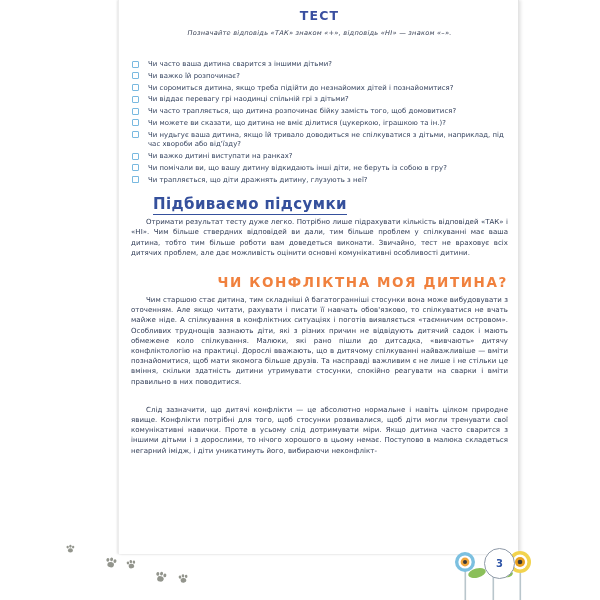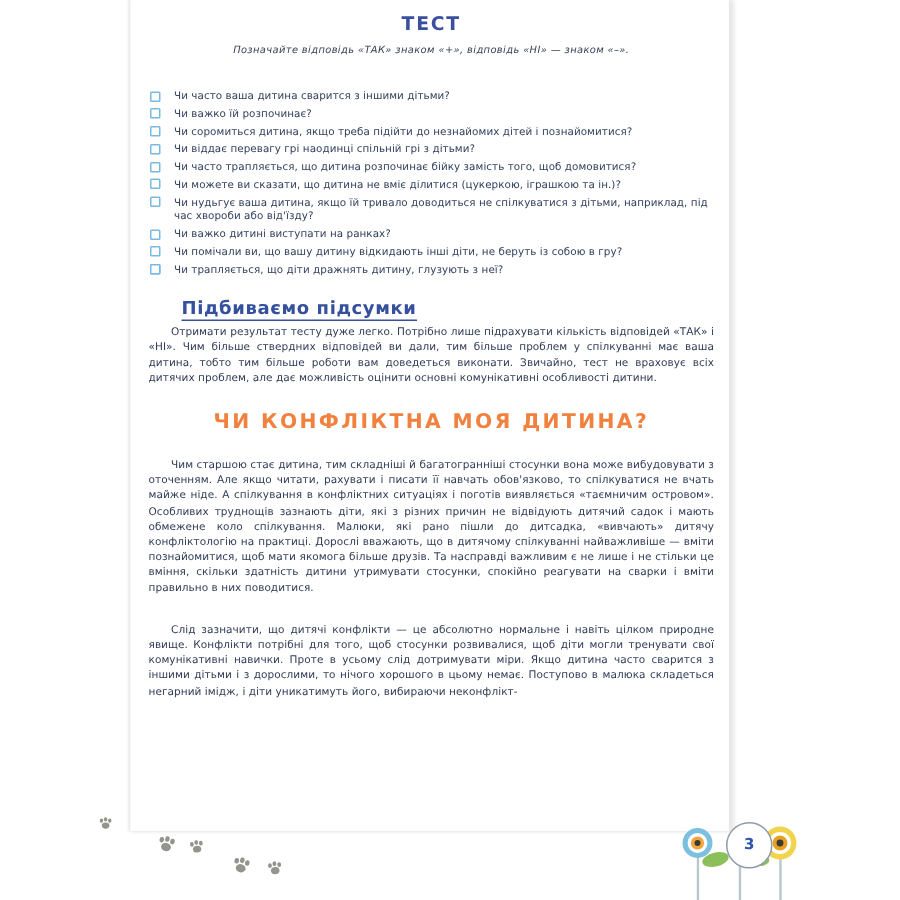--- a/index.html
+++ b/index.html
@@ -32,21 +32,21 @@
   #outer-right {
     position: absolute;
     right: 0; top: 0;
     width: 92px; height: 600px;
     background: #ffffff;
   }
 
   
   #sheet {
     position: absolute;
-    left: 86px;
+    left: 118px;
     top: 0;
     width: 401px;
     height: 554px;
     background: #ffffff;
     box-shadow: -1px 0 2px rgba(0,0,0,0.10), 2px 0 3px rgba(0,0,0,0.10);
     border-left: 1px solid #ededed;
     border-right: 1px solid #e4e4e4;
     box-sizing: border-box;
     overflow: hidden;
   }
@@ -72,35 +72,35 @@
     font-style: italic;
     font-size: 6.6px;
     color: #3a4256;
     letter-spacing: 0.25px;
     margin-bottom: 23px;
   }
 
   .h-blue {
     color: #35509c;
     font-weight: bold;
-    font-size: 12px;
+    font-size: 15px;
     letter-spacing: 0.4px;
     margin: 0 0 2px 22px;
     display: inline-block;
     border-bottom: 1.2px solid #35509c;
     padding-bottom: 1px;
   }
 
   .h-orange {
-    text-align: center;
+    text-align: right;
     color: #f0813e;
     font-weight: bold;
     font-size: 13.5px;
     letter-spacing: 1.6px;
-    margin: 16px 0 16px 0;
+    margin: 16px 0 5px 0;
   }
 
   
   ul.qlist {
     list-style: none;
     margin: 0;
     padding: 0;
   }
   ul.qlist li {
     position: relative;

